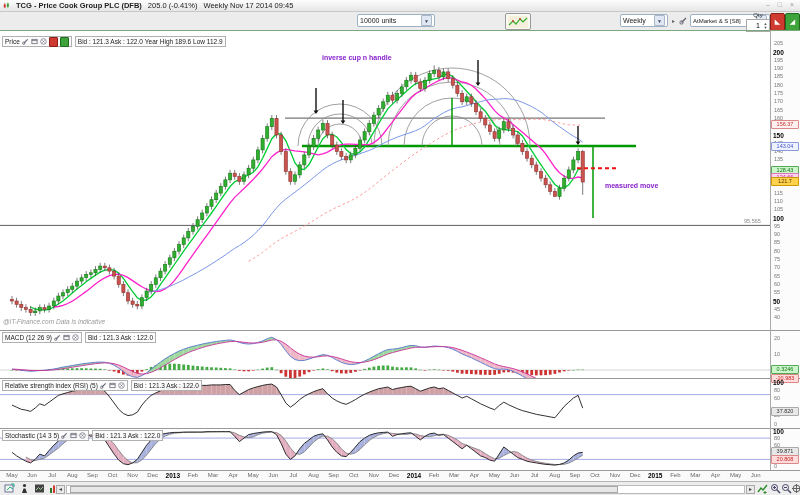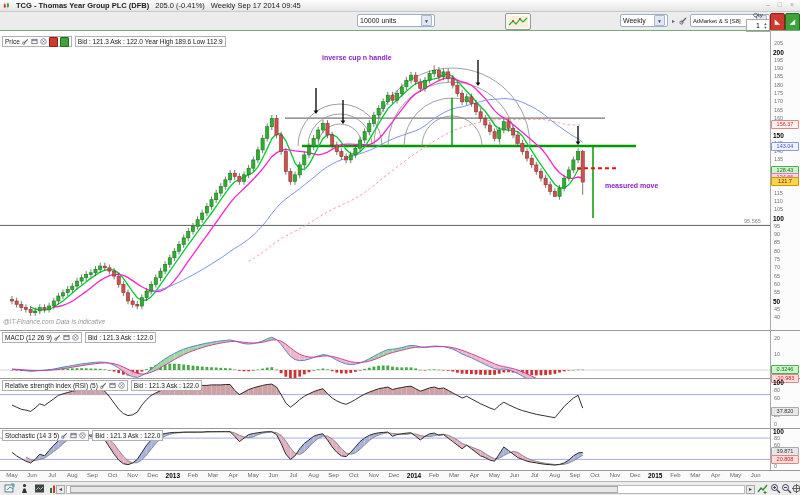--- a/index.html
+++ b/index.html
@@ -53,23 +53,23 @@
 </head>
 <body>
 
 <div id="titlebar">
   <svg class="hdr-ico" width="9" height="9" viewBox="0 0 9 9">
     <rect x="1" y="3" width="2.5" height="4" fill="#cf3a30"></rect>
       <line x1="2.2" y1="1" x2="2.2" y2="8" stroke="#cf3a30" stroke-width="0.7"></line>
     <rect x="5" y="2" width="2.5" height="4.5" fill="#3fa33c"></rect>
       <line x1="6.2" y1="0.5" x2="6.2" y2="8" stroke="#3fa33c" stroke-width="0.7"></line>
   </svg>
-  <span class="t-bold">TCG - Thomas Year Group PLC (DFB)</span>
+  <span class="t-bold">TCG - Price Cook Group PLC (DFB)</span>
   <span>205.0 (-0.41%)</span>
-  <span>Weekly  Sep 17 2014 09:45</span>
+  <span>Weekly  Nov 17 2014 09:45</span>
   <span id="win-controls">– □ ×</span>
 </div>
 
 <div id="toolbar">
   <div class="dd" style="left:357px;top:2px;width:78px;">
     <span>10000 units</span>
     <span class="arr">▼</span>
   </div>
   <div id="chart-btn">
     <svg width="20" height="12" viewBox="0 0 20 12">

